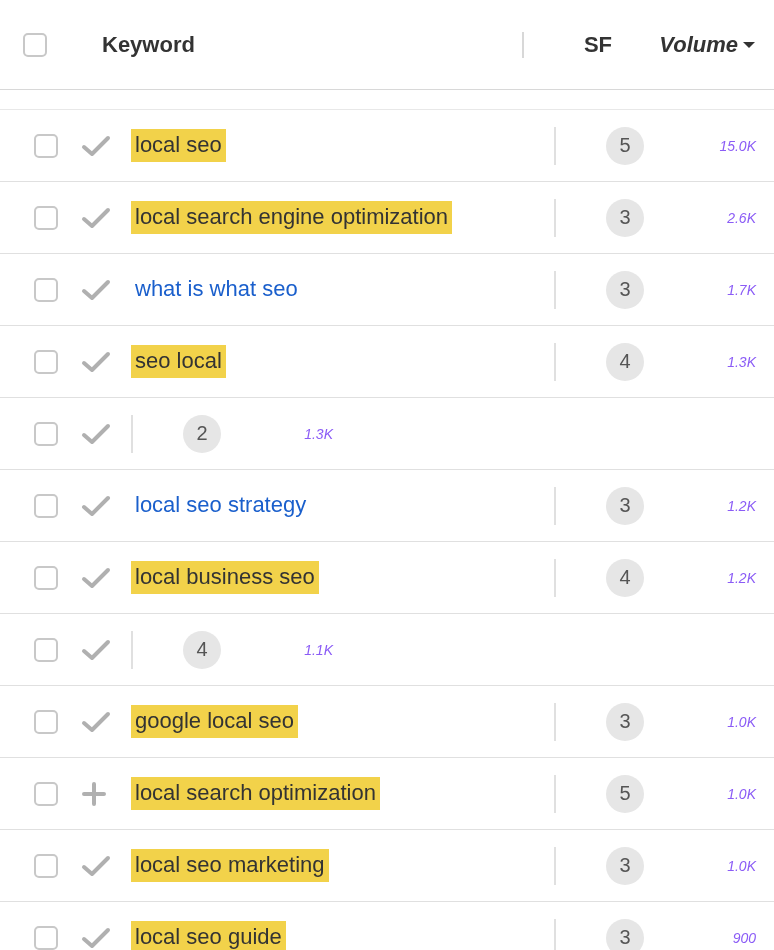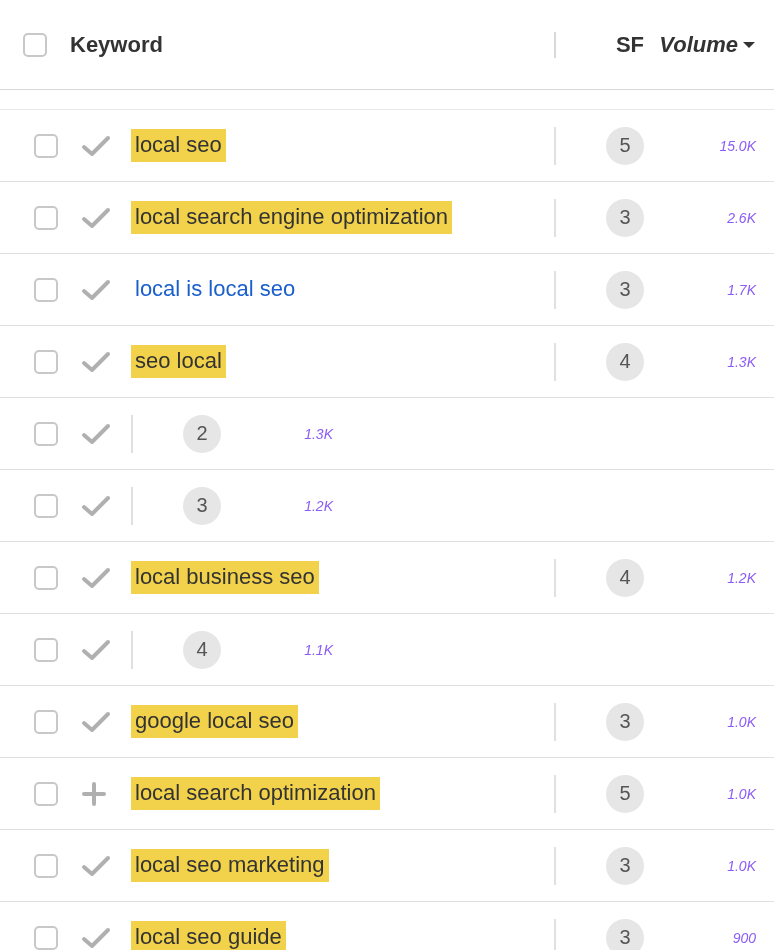--- a/index.html
+++ b/index.html
@@ -13,20 +13,21 @@
   }
   .table { width: 100%; }
   .header-row, .data-row {
     display: flex;
     align-items: center;
     border-bottom: 1px solid #e0e0e0;
   }
   .header-row {
     height: 90px;
     border-bottom: 1px solid #d8d8d8;
+    gap: 32px;
   }
   .data-row {
     height: 72px;
     padding-left: 11px;
   }
   .spacer-row {
     height: 20px;
     border-bottom: 1px solid #e8e8e8;
   }
   .col-check {
@@ -190,21 +191,21 @@
           <div class="checkbox"></div>
         </div>
         <div class="col-status">
           <span class="status-icon">
             <svg width="30" height="24" viewBox="0 0 30 24">
               <path d="M3 13 L11 20 L27 4" stroke="#b0b0b0" stroke-width="4" fill="none" stroke-linecap="round" stroke-linejoin="round"></path>
             </svg>
           </span>
         </div>
         <div class="col-keyword">
-          <span class="keyword-text link">local is local seo</span>
+          <span class="keyword-text link">what is what seo</span>
         </div>
         <div class="col-sf">
           <div class="sf-badge">3</div>
         </div>
         <div class="col-volume">
           <span class="volume-text">1.7K</span>
         </div>
       </div>
       <div class="data-row">
         <div class="col-check">
@@ -248,20 +249,23 @@
       <div class="data-row">
         <div class="col-check">
           <div class="checkbox"></div>
         </div>
         <div class="col-status">
           <span class="status-icon">
             <svg width="30" height="24" viewBox="0 0 30 24">
               <path d="M3 13 L11 20 L27 4" stroke="#b0b0b0" stroke-width="4" fill="none" stroke-linecap="round" stroke-linejoin="round"></path>
             </svg>
           </span>
+        </div>
+        <div class="col-keyword">
+          <span class="keyword-text link">local seo strategy</span>
         </div>
         <div class="col-sf">
           <div class="sf-badge">3</div>
         </div>
         <div class="col-volume">
           <span class="volume-text">1.2K</span>
         </div>
       </div>
       <div class="data-row">
         <div class="col-check">

